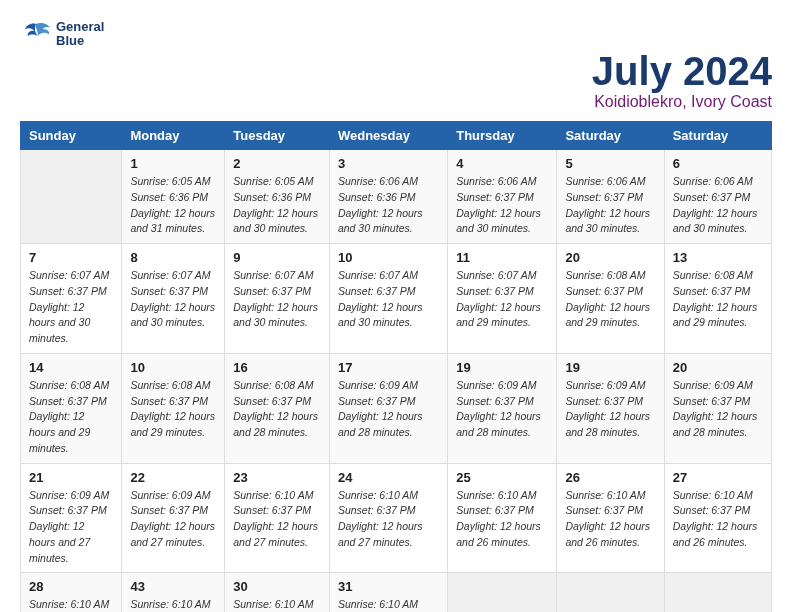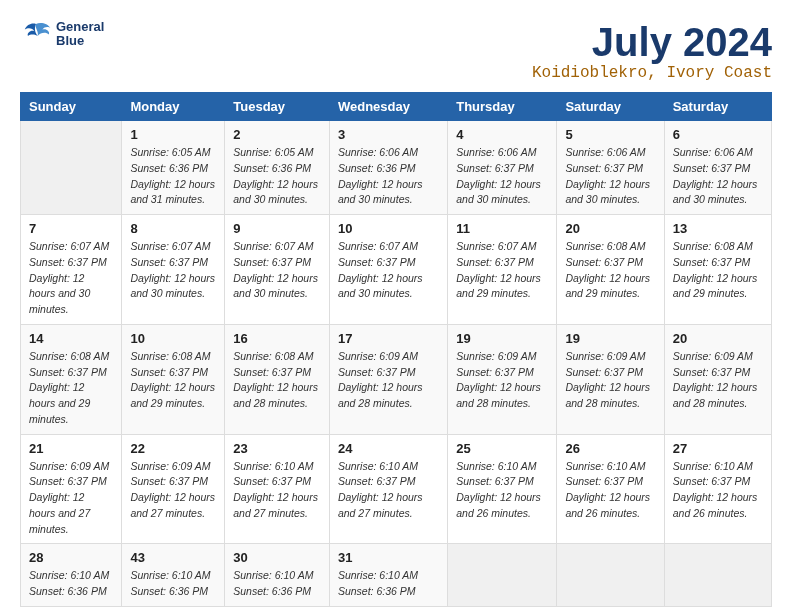--- a/index.html
+++ b/index.html
@@ -32,25 +32,25 @@
       height: 28px;
     }
     .title-area {
       text-align: right;
     }
     .main-title {
       font-size: 40px;
       font-weight: bold;
       color: #1a3a6b;
       line-height: 1.1;
+      margin-top: 29px;
     }
     .subtitle {
       font-size: 16px;
-      color: #a16207;
-      font-family: Liberation Mono, monospace;
+      color: #701a75;
     }
     table {
       width: 100%;
       border-collapse: collapse;
       font-size: 11px;
     }
     thead tr {
       background-color: #2563a8;
       color: white;
       border-radius: 11px;

